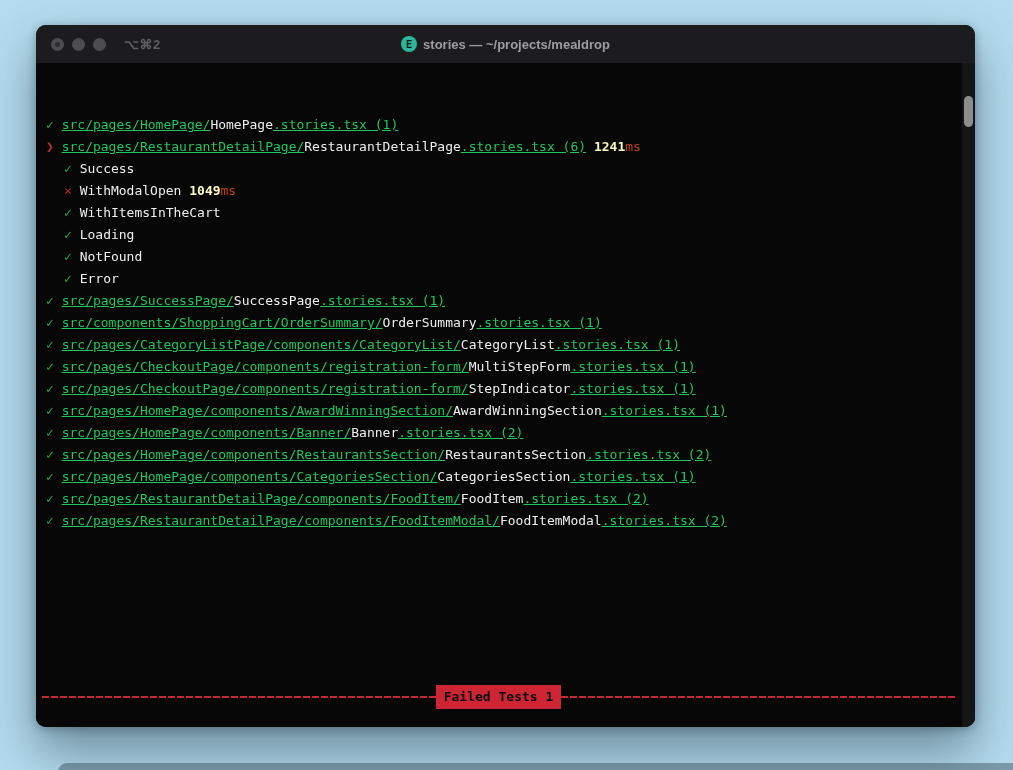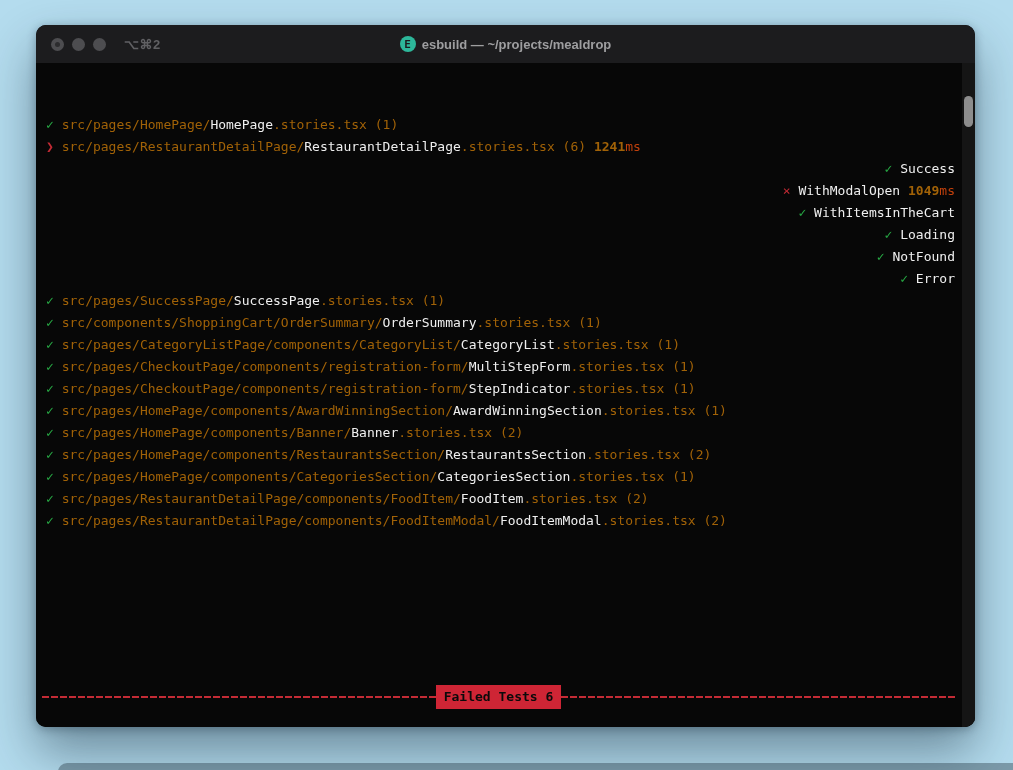--- a/index.html
+++ b/index.html
@@ -25,29 +25,29 @@
   .appicon { width:16px; height:16px; border-radius:50%; background:#2db79a; color:#1c1c1e;
     font-size:11px; font-weight:bold; display:flex; align-items:center; justify-content:center;
     font-family:"DejaVu Sans Mono", monospace; }
   .wintitle { color:#9e9ea0; font-size:13px; font-weight:bold; }
 
   .content { position:absolute; top:38px; left:0; right:0; bottom:0; background:#070707;
     padding:7px 20px 0 6px; font-family:"DejaVu Sans Mono", monospace; font-size:13px;
     line-height:22px; color:#979797; white-space:pre; }
 
   .line { height:22px; padding-left:4px; }
-  .line.sub { padding-left:22px;text-align:right; }
+  .line.sub { padding-left:22px; }
   .spacer { height:22px; }
 
   .icon.pass { color:#27a844; }
   .icon.fail { color:#c42b35; }
   .icon.pointer { color:#c42b35; font-weight:bold; }
-  .dim { color:#a16207; }
+  .dim { color:#22c55e;text-decoration:underline; }
   .strong { color:#efefef; font-weight:normal; }
-  .dur { color:#a16207; font-weight:bold; }
+  .dur { color:#fef9c3; font-weight:bold; }
   .dur-unit { color:#c2410c; }
 
   .divider { height:22px; display:flex; align-items:center; }
   .dash { flex:1; height:2px;
     background:repeating-linear-gradient(90deg,#c42b35 0 7px,transparent 7px 9px); }
   .divider-badge { background:#ce2535; color:#0a0a0a; font-weight:bold; padding:1px 8px; }
 
   .scroll-track { position:absolute; top:38px; right:0; bottom:0; width:13px; background:#151515; }
   .scroll-thumb { position:absolute; top:33px; left:2px; width:9px; height:31px;
     background:#8d8d8d; border-radius:5px; }
@@ -61,32 +61,32 @@
 
   <div class="titlebar">
     <div class="lights">
       <button class="light close"></button>
       <button class="light min"></button>
       <button class="light max"></button>
     </div>
     <span class="shortcut">⌥⌘2</span>
     <div class="titlewrap">
       <span class="appicon">E</span>
-      <span class="wintitle">esbuild — ~/projects/mealdrop</span>
+      <span class="wintitle">stories — ~/projects/mealdrop</span>
     </div>
   </div>
 
   <div class="content">
     <div><div class="line"><span class="icon pass">✓</span> <span class="dim">src/pages/HomePage/</span><span class="strong">HomePage</span><span class="dim">.stories.tsx (1)</span></div><div class="line"><span class="icon pointer">❯</span> <span class="dim">src/pages/RestaurantDetailPage/</span><span class="strong">RestaurantDetailPage</span><span class="dim">.stories.tsx (6)</span> <span class="dur">1241</span><span class="dur-unit">ms</span></div><div class="line sub"><span class="icon pass">✓</span> <span class="strong">Success</span></div><div class="line sub"><span class="icon fail">×</span> <span class="strong">WithModalOpen</span> <span class="dur">1049</span><span class="dur-unit">ms</span></div><div class="line sub"><span class="icon pass">✓</span> <span class="strong">WithItemsInTheCart</span></div><div class="line sub"><span class="icon pass">✓</span> <span class="strong">Loading</span></div><div class="line sub"><span class="icon pass">✓</span> <span class="strong">NotFound</span></div><div class="line sub"><span class="icon pass">✓</span> <span class="strong">Error</span></div><div class="line"><span class="icon pass">✓</span> <span class="dim">src/pages/SuccessPage/</span><span class="strong">SuccessPage</span><span class="dim">.stories.tsx (1)</span></div><div class="line"><span class="icon pass">✓</span> <span class="dim">src/components/ShoppingCart/OrderSummary/</span><span class="strong">OrderSummary</span><span class="dim">.stories.tsx (1)</span></div><div class="line"><span class="icon pass">✓</span> <span class="dim">src/pages/CategoryListPage/components/CategoryList/</span><span class="strong">CategoryList</span><span class="dim">.stories.tsx (1)</span></div><div class="line"><span class="icon pass">✓</span> <span class="dim">src/pages/CheckoutPage/components/registration-form/</span><span class="strong">MultiStepForm</span><span class="dim">.stories.tsx (1)</span></div><div class="line"><span class="icon pass">✓</span> <span class="dim">src/pages/CheckoutPage/components/registration-form/</span><span class="strong">StepIndicator</span><span class="dim">.stories.tsx (1)</span></div><div class="line"><span class="icon pass">✓</span> <span class="dim">src/pages/HomePage/components/AwardWinningSection/</span><span class="strong">AwardWinningSection</span><span class="dim">.stories.tsx (1)</span></div><div class="line"><span class="icon pass">✓</span> <span class="dim">src/pages/HomePage/components/Banner/</span><span class="strong">Banner</span><span class="dim">.stories.tsx (2)</span></div><div class="line"><span class="icon pass">✓</span> <span class="dim">src/pages/HomePage/components/RestaurantsSection/</span><span class="strong">RestaurantsSection</span><span class="dim">.stories.tsx (2)</span></div><div class="line"><span class="icon pass">✓</span> <span class="dim">src/pages/HomePage/components/CategoriesSection/</span><span class="strong">CategoriesSection</span><span class="dim">.stories.tsx (1)</span></div><div class="line"><span class="icon pass">✓</span> <span class="dim">src/pages/RestaurantDetailPage/components/FoodItem/</span><span class="strong">FoodItem</span><span class="dim">.stories.tsx (2)</span></div><div class="line"><span class="icon pass">✓</span> <span class="dim">src/pages/RestaurantDetailPage/components/FoodItemModal/</span><span class="strong">FoodItemModal</span><span class="dim">.stories.tsx (2)</span></div></div>
 
     <div class="spacer"></div>
 
     <div class="divider">
       <span class="dash"></span>
-      <span class="divider-badge">Failed Tests 6</span>
+      <span class="divider-badge">Failed Tests 1</span>
       <span class="dash"></span>
     </div>
 
     
 
     
 
     
 
     

